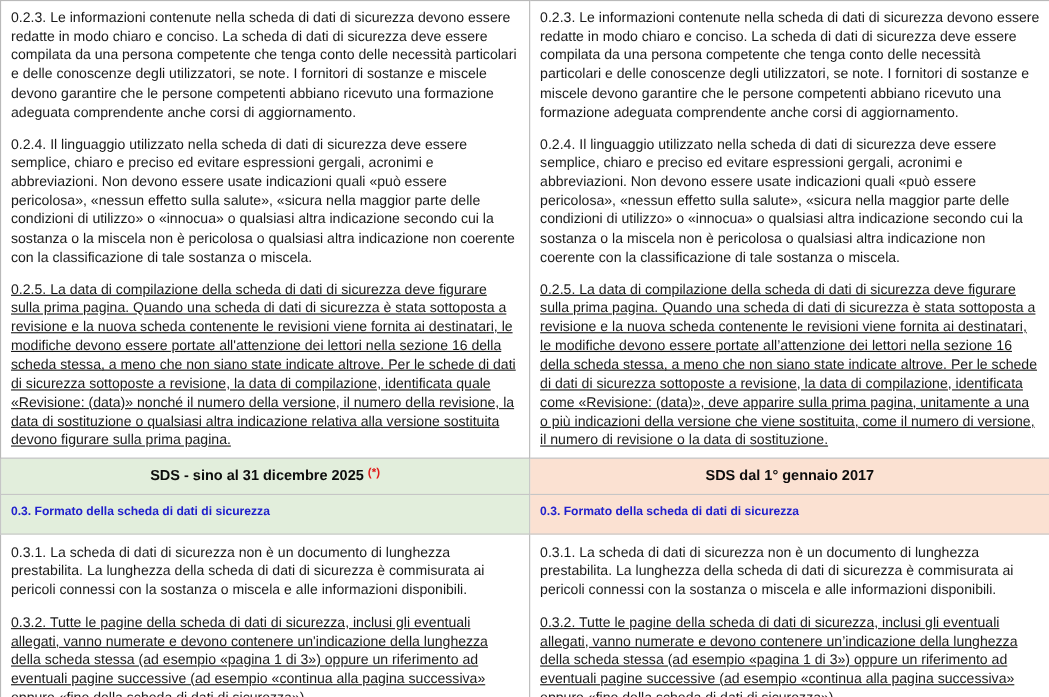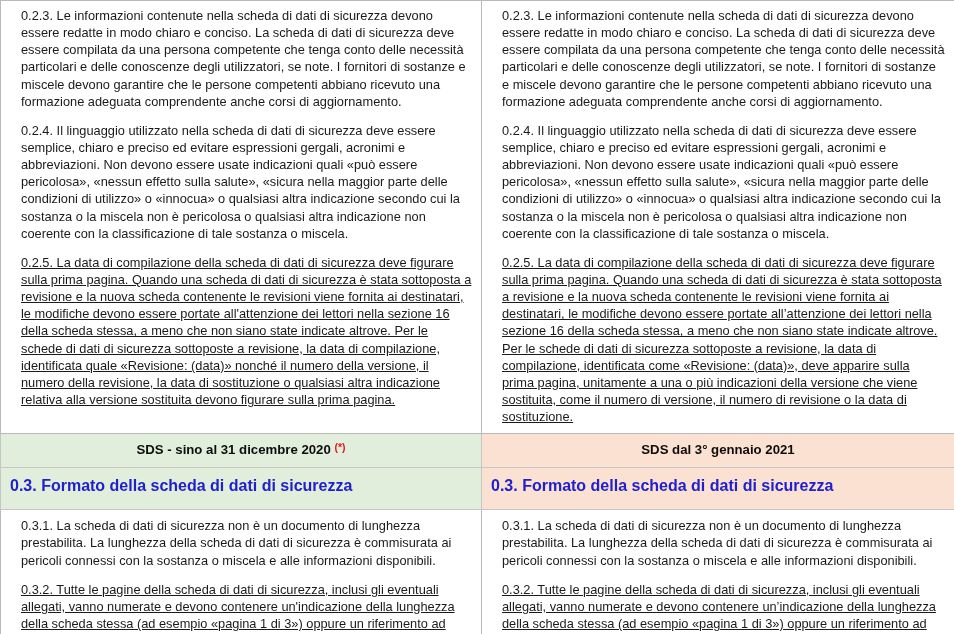--- a/index.html
+++ b/index.html
@@ -18,21 +18,21 @@
     border-collapse: collapse;
     table-layout: fixed;
   }
 
   .doc-table col.left-col  { width: 481px; }
   .doc-table col.right-col { width: 473px; }
 
   td.cell {
     vertical-align: top;
     border: 1px solid #b9b9b9;
-    padding: 6px 9px 8px 20px;
+    padding: 6px 9px 8px 9px;
     font-size: 12.8px;
     line-height: 1.34;
     color: #1a1a1a;
   }
 
   td.body-cell p {
     margin: 0 0 12px 0;
   }
   td.body-cell p:last-child { margin-bottom: 0; text-decoration: underline; }
 
@@ -51,21 +51,21 @@
   .asterisk {
     color: #e01b1b;
     font-size: 10.5px;
     vertical-align: 3px;
     font-weight: bold;
   }
 
   
   td.section-head {
     font-weight: bold;
-    font-size: 16px;
+    font-size: 11px;
     color: #2020cc;
     padding: 9px 9px 14px 9px;
     border: 1px solid #c6c6c6;
   }
   td.sec-old { background: #e2eedc; }
   td.sec-new { background: #fbe1d2; }
 
   td.tail-cell {
     padding-top: 7px;
   }
@@ -86,22 +86,22 @@
         <p>0.2.5. La data di compilazione della scheda di dati di sicurezza deve figurare sulla prima pagina. Quando una scheda di dati di sicurezza è stata sottoposta a revisione e la nuova scheda contenente le revisioni viene fornita ai destinatari, le modifiche devono essere portate all'attenzione dei lettori nella sezione 16 della scheda stessa, a meno che non siano state indicate altrove. Per le schede di dati di sicurezza sottoposte a revisione, la data di compilazione, identificata quale «Revisione: (data)» nonché il numero della versione, il numero della revisione, la data di sostituzione o qualsiasi altra indicazione relativa alla versione sostituita devono figurare sulla prima pagina.</p>
       </td>
       <td class="cell body-cell">
         <p>0.2.3. Le informazioni contenute nella scheda di dati di sicurezza devono essere redatte in modo chiaro e conciso. La scheda di dati di sicurezza deve essere compilata da una persona competente che tenga conto delle necessità particolari e delle conoscenze degli utilizzatori, se note. I fornitori di sostanze e miscele devono garantire che le persone competenti abbiano ricevuto una formazione adeguata comprendente anche corsi di aggiornamento.</p>
         <p>0.2.4. Il linguaggio utilizzato nella scheda di dati di sicurezza deve essere semplice, chiaro e preciso ed evitare espressioni gergali, acronimi e abbreviazioni. Non devono essere usate indicazioni quali «può essere pericolosa», «nessun effetto sulla salute», «sicura nella maggior parte delle condizioni di utilizzo» o «innocua» o qualsiasi altra indicazione secondo cui la sostanza o la miscela non è pericolosa o qualsiasi altra indicazione non coerente con la classificazione di tale sostanza o miscela.</p>
         <p>0.2.5. La data di compilazione della scheda di dati di sicurezza deve figurare sulla prima pagina. Quando una scheda di dati di sicurezza è stata sottoposta a revisione e la nuova scheda contenente le revisioni viene fornita ai destinatari, le modifiche devono essere portate all’attenzione dei lettori nella sezione 16 della scheda stessa, a meno che non siano state indicate altrove. Per le schede di dati di sicurezza sottoposte a revisione, la data di compilazione, identificata come «Revisione: (data)», deve apparire sulla prima pagina, unitamente a una o più indicazioni della versione che viene sostituita, come il numero di versione, il numero di revisione o la data di sostituzione.</p>
       </td>
     </tr>
 
     <tr>
-      <td class="band band-old"><span>SDS - sino al 31 dicembre 2020</span>&nbsp;<span class="asterisk">(*)</span></td>
-      <td class="band band-new"><span>SDS dal 3° gennaio 2021</span></td>
+      <td class="band band-old"><span>SDS - sino al 31 dicembre 2025</span>&nbsp;<span class="asterisk">(*)</span></td>
+      <td class="band band-new"><span>SDS dal 1° gennaio 2017</span></td>
     </tr>
 
     <tr>
       <td class="section-head sec-old">0.3. Formato della scheda di dati di sicurezza</td>
       <td class="section-head sec-new">0.3. Formato della scheda di dati di sicurezza</td>
     </tr>
 
     <tr>
       <td class="cell body-cell tail-cell">
         <p>0.3.1. La scheda di dati di sicurezza non è un documento di lunghezza prestabilita. La lunghezza della scheda di dati di sicurezza è commisurata ai pericoli connessi con la sostanza o miscela e alle informazioni disponibili.</p>

